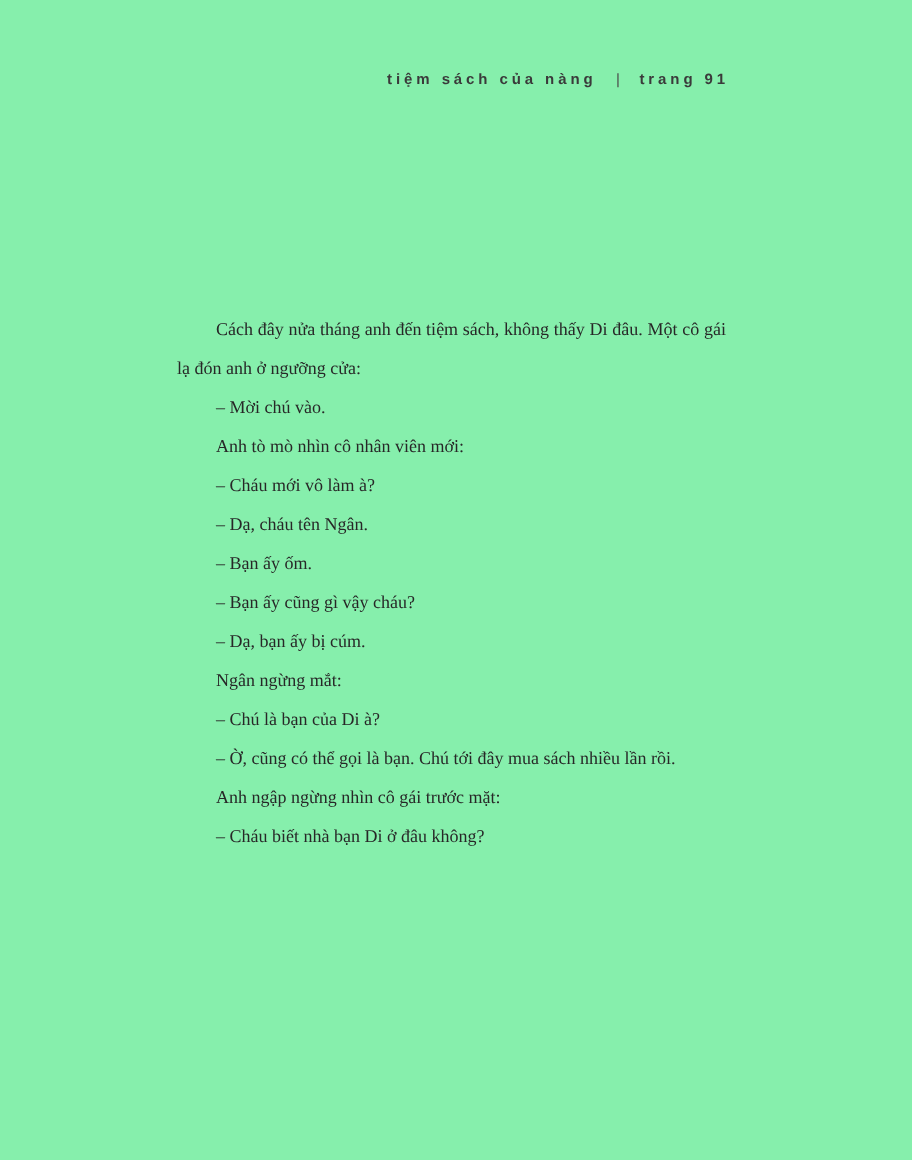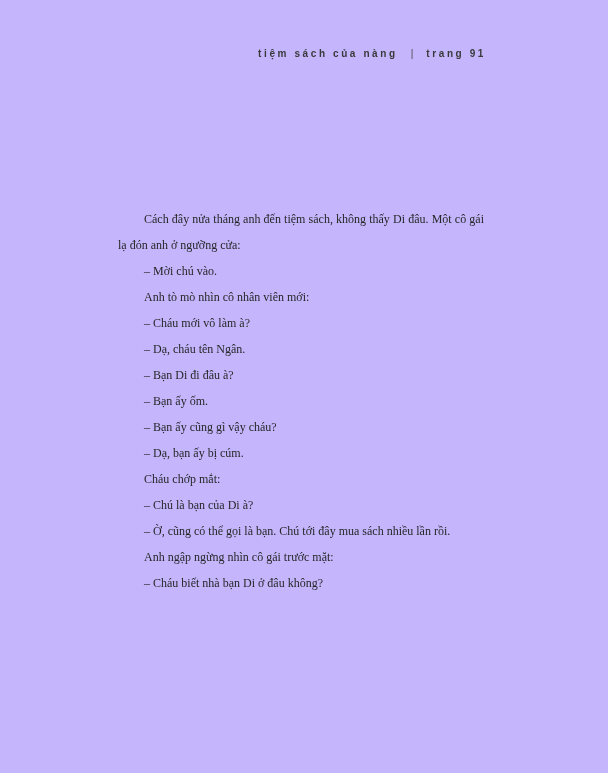--- a/index.html
+++ b/index.html
@@ -10,21 +10,21 @@
     width: 608px;
     height: 773px;
     position: relative;
     background: #ffffff;
     overflow: hidden;
     font-family: "Liberation Serif", "DejaVu Serif", serif;
   }
   .page {
     position: absolute;
     inset: 0;
-    background: #c4b5fd;
+    background: #86efac;
   }
   .running-header {
     position: absolute;
     top: 48px;
     right: 122px;
     display: flex;
     align-items: baseline;
     gap: 13px;
     font-family: "Liberation Sans", "DejaVu Sans", sans-serif;
     font-size: 10px;
@@ -64,24 +64,23 @@
     <span class="sep">|</span>
     <span>trang 91</span>
   </div>
 
   <div class="page-body">
       <p>Cách đây nửa tháng anh đến tiệm sách, không thấy Di đâu. Một cô gái lạ đón anh ở ngưỡng cửa:</p>
       <p>– Mời chú vào.</p>
       <p>Anh tò mò nhìn cô nhân viên mới:</p>
       <p>– Cháu mới vô làm à?</p>
       <p>– Dạ, cháu tên Ngân.</p>
-      <p>– Bạn Di đi đâu à?</p>
       <p>– Bạn ấy ốm.</p>
       <p>– Bạn ấy cũng gì vậy cháu?</p>
       <p>– Dạ, bạn ấy bị cúm.</p>
-      <p>Cháu chớp mắt:</p>
+      <p>Ngân ngừng mắt:</p>
       <p>– Chú là bạn của Di à?</p>
       <p>– Ờ, cũng có thể gọi là bạn. Chú tới đây mua sách nhiều lần rồi.</p>
       <p>Anh ngập ngừng nhìn cô gái trước mặt:</p>
       <p>– Cháu biết nhà bạn Di ở đâu không?</p>
     </div>
 
 </div>
 
 </body></html>

